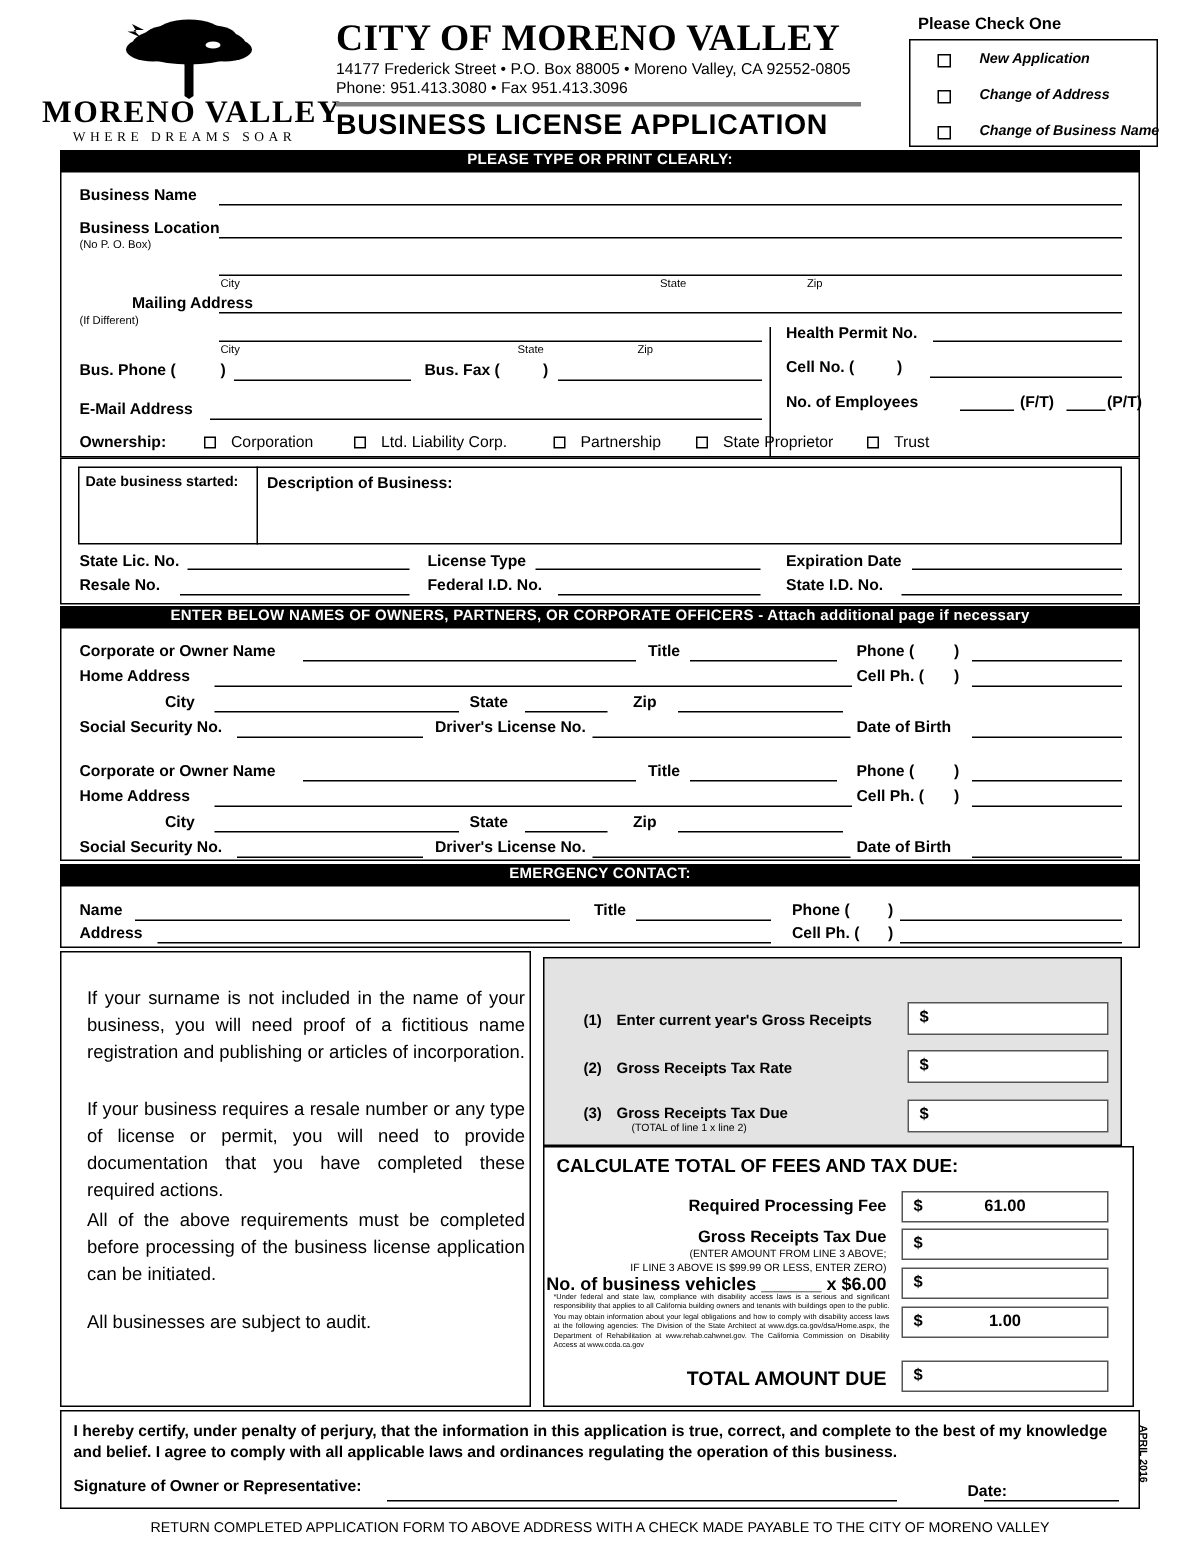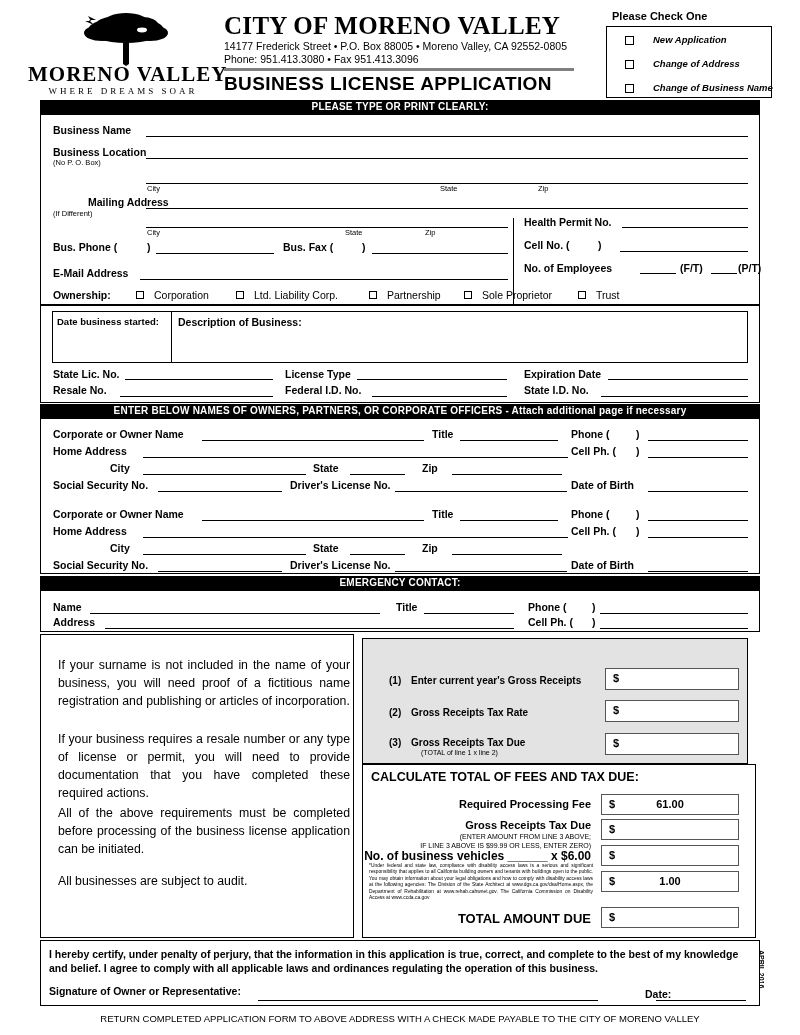--- a/index.html
+++ b/index.html
@@ -188,21 +188,21 @@
   <div class="lbl" style="left:738px; top:262px;">(P/T)</div>
 
   <div class="lbl" style="left:53px; top:289px;">Ownership:</div>
   <div class="chk" style="left:136px; top:291px;"></div>
   <div class="lbl" style="left:154px; top:289px; font-weight:normal;">Corporation</div>
   <div class="chk" style="left:236px; top:291px;"></div>
   <div class="lbl" style="left:254px; top:289px; font-weight:normal;">Ltd. Liability Corp.</div>
   <div class="chk" style="left:369px; top:291px;"></div>
   <div class="lbl" style="left:387px; top:289px; font-weight:normal;">Partnership</div>
   <div class="chk" style="left:464px; top:291px;"></div>
-  <div class="lbl" style="left:482px; top:289px; font-weight:normal;">Sole Proprietor</div>
+  <div class="lbl" style="left:482px; top:289px; font-weight:normal;">State Proprietor</div>
   <div class="chk" style="left:578px; top:291px;"></div>
   <div class="lbl" style="left:596px; top:289px; font-weight:normal;">Trust</div>
 
   <div class="box" style="left:40px; top:305px; width:720px; height:98px;"></div>
   <div class="box" style="left:52px; top:311px; width:696px; height:52px;"></div>
   <div class="vline" style="left:171px; top:311px; height:52px;"></div>
   <div class="lbl" style="left:57px; top:316px; font-size:9.5px;">Date business started:</div>
   <div style="position:absolute; left:57px; top:330px; width:110px; height:30px;"></div>
   <div class="lbl" style="left:178px; top:316px; font-size:10.5px;">Description of Business:</div>
   <div style="position:absolute; left:178px; top:330px; width:565px; height:30px;"></div>

